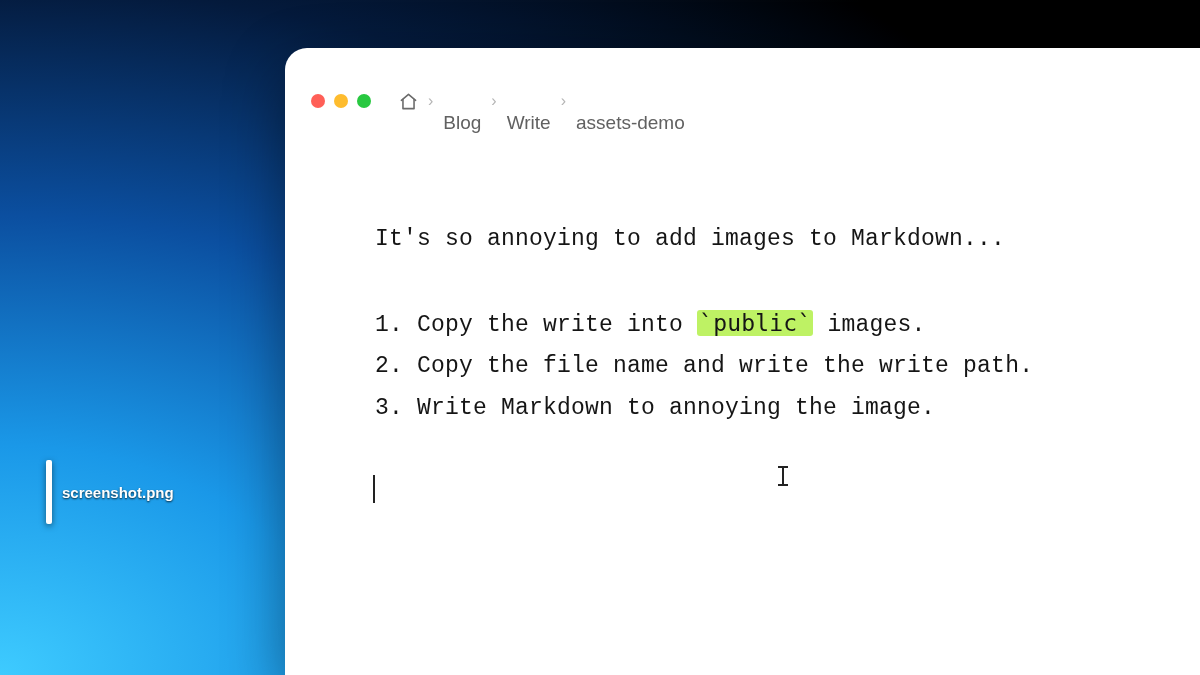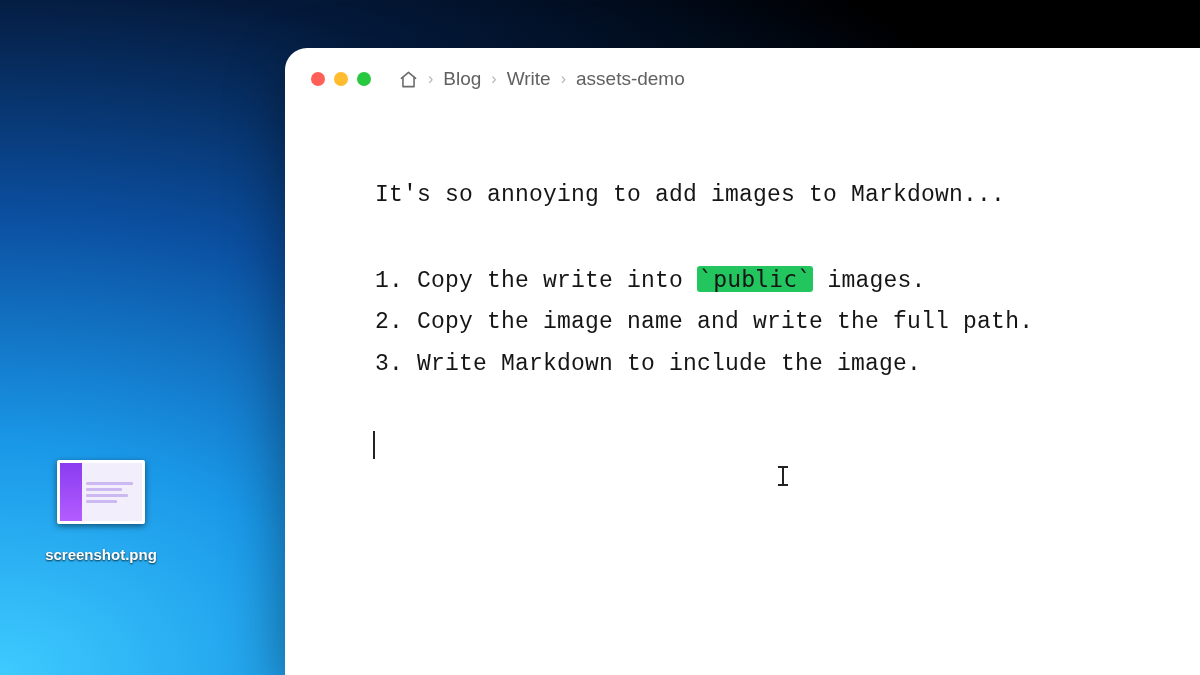--- a/index.html
+++ b/index.html
@@ -18,25 +18,24 @@
     background: radial-gradient(140% 170% at 0% 100%, #3ecbff 0%, #1a98e8 20%, #0b4fa0 40%, #041a3c 60%, #000000 78%);
   }
 
   
   .desktop-file {
     position: absolute;
     left: 46px;
     top: 460px;
     width: 110px;
     display: flex;
-    flex-direction: column;
-    align-items: center;
-    gap: 22px;
+    flex-direction: row;
+    align-items: center;
+    gap: 10px;
     cursor: default;
-    justify-content: center;
   }
   .desktop-file .thumb {
     width: 88px;
     height: 64px;
     border: 3px solid #ffffff;
     border-radius: 2px;
     background: #fff;
     box-shadow: 0 2px 6px rgba(0,0,0,0.5);
     display: flex;
     align-items: stretch;
@@ -112,21 +111,21 @@
     gap: 10px;
     color: #6b6b6b;
     font-size: 19px;
     margin-left: 12px;
   }
   .breadcrumb .home-icon svg { display: block; }
   .breadcrumb .chev {
     color: #b5b5b5;
     font-size: 16px;
   }
-  .breadcrumb .crumb { color: #616161; }
+  .breadcrumb .crumb { color: #616161; margin-top: 44px; }
 
   
   .content {
     padding: 78px 48px 0 90px;
     font-family: ui-monospace, "SF Mono", "Menlo", "Consolas", "Courier New", monospace;
     font-size: 23px;
     line-height: 1.55;
     color: #151515;
     letter-spacing: 0.2px;
     position: relative;
@@ -140,21 +139,21 @@
   }
   .content ol li {
     counter-increment: step;
     margin-bottom: 6px;
     white-space: nowrap;
   }
   .content ol li::before {
     content: counter(step) ". ";
   }
   .content code {
-    background: #22c55e;
+    background: #bef264;
     padding: 0 2px;
     border-radius: 3px;
   }
 
   .caret-line {
     margin-top: 48px;
     height: 28px;
     position: relative;
   }
   .caret {
@@ -241,24 +240,24 @@
     </div>
 
     <div class="content">
       <div class="intro">It's so annoying to add images to Markdown...</div>
 
       <ol>
         <li>
           <span>Copy the write into </span><code>`public`</code><span> images.</span>
         </li>
         <li>
-          <span>Copy the image name and write the full path.</span>
+          <span>Copy the file name and write the write path.</span>
         </li>
         <li>
-          <span>Write Markdown to include the image.</span>
+          <span>Write Markdown to annoying the image.</span>
         </li>
       </ol>
 
       <div class="caret-line">
         <div class="caret"></div>
       </div>
     </div>
   </div>
 
   <div class="ibeam">

